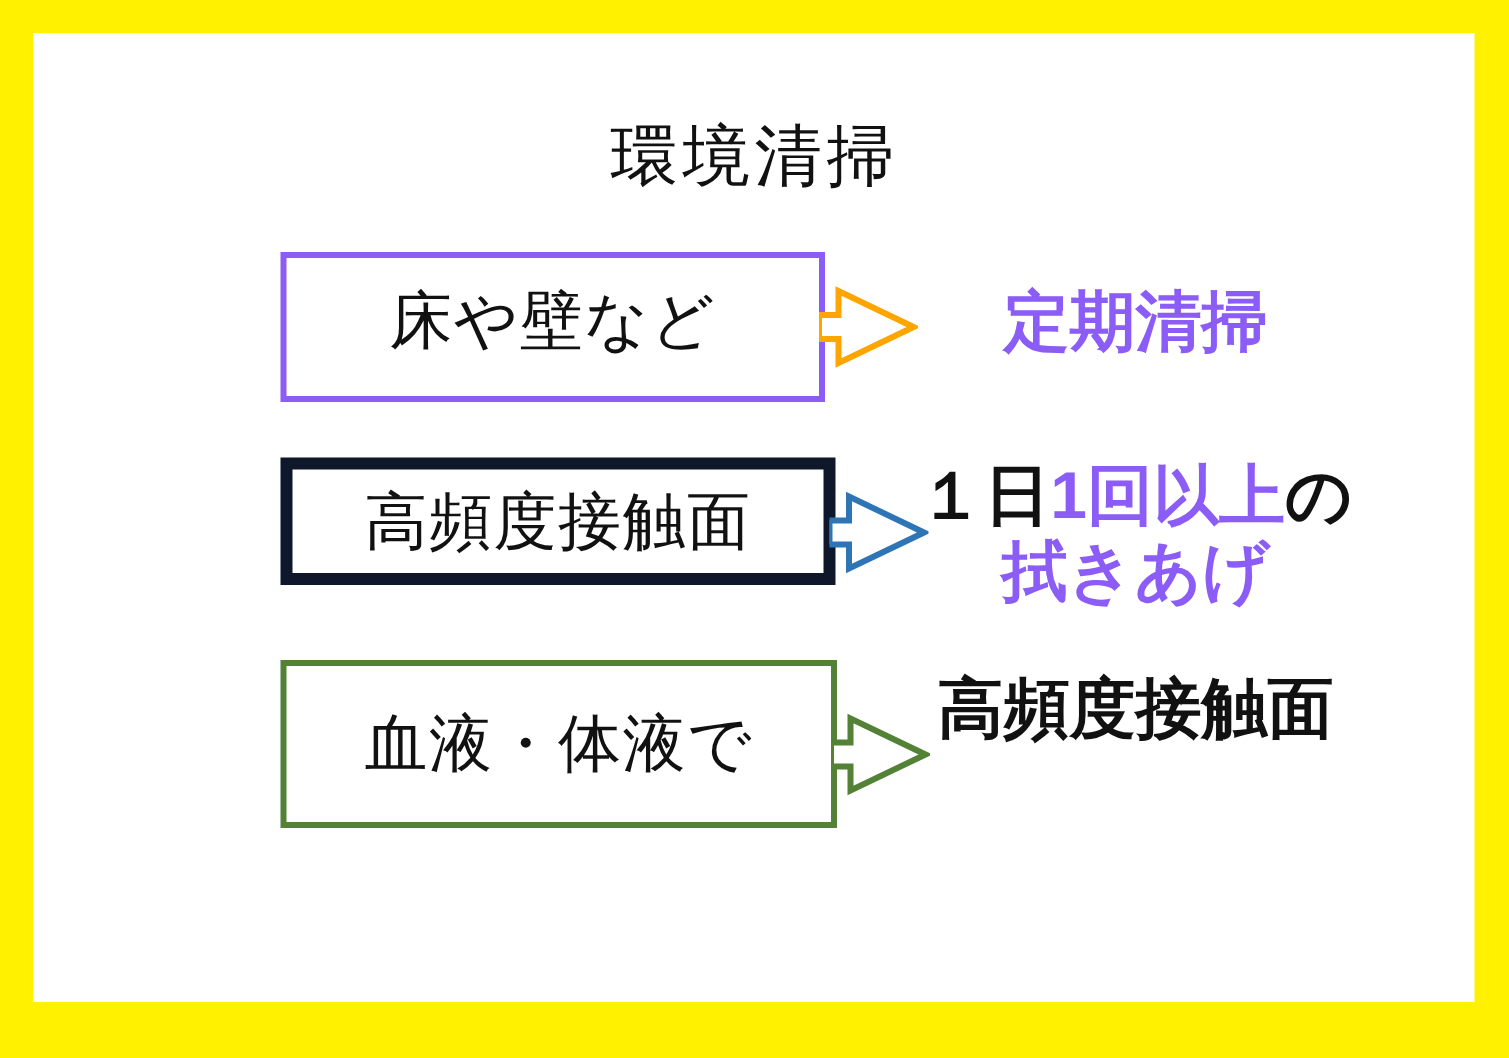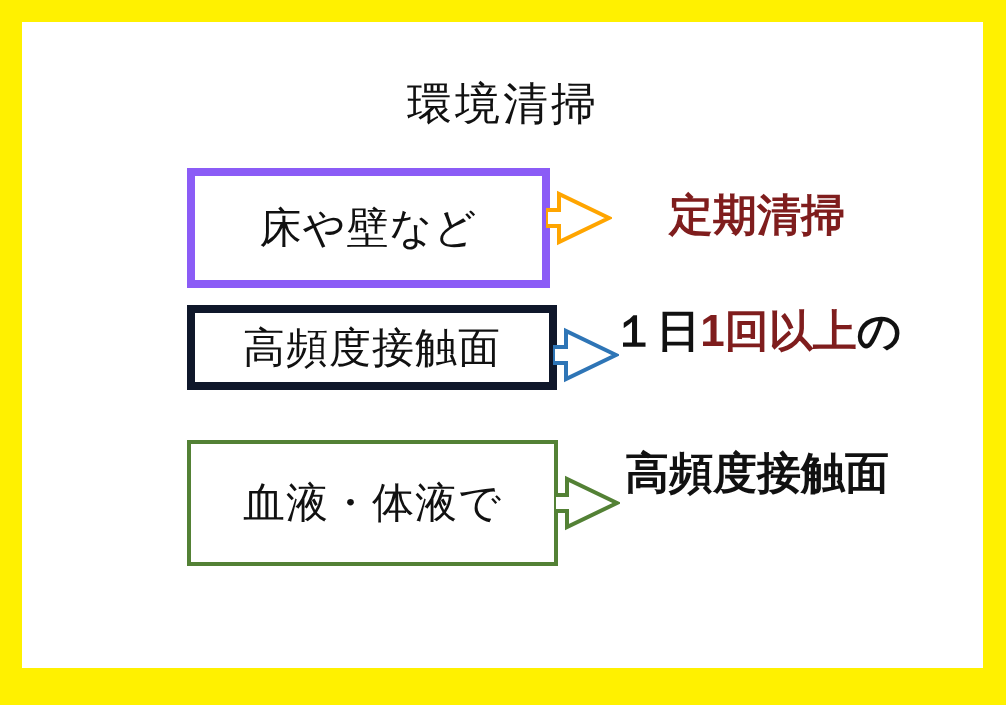--- a/index.html
+++ b/index.html
@@ -21,40 +21,40 @@
     font-size:45px; color:#111; letter-spacing:3px;
   }
   .box {
     position:absolute; box-sizing:border-box;
     background:#FFFFFF;
     display:flex; flex-direction:column;
     align-items:center; justify-content:center;
     font-size:42px; color:#111; text-align:center;
     line-height:1.17; letter-spacing:1px;
   }
-  .box1 { left:187px; top:168px; width:363px; height:120px; border:8px solid #8b5cf6; }
+  .box1 { left:187px; top:168px; width:363px; height:100px; border:4px solid #8b5cf6;font-family:Liberation Mono, monospace; }
   .box2 { left:187px; top:305px; width:370px; height:85px; border:8px solid #0f172a; }
-  .box3 { left:187px; top:440px; width:371px; height:126px; border:4px solid #538135; }
+  .box3 { left:187px; top:440px; width:371px; height:112px; border:4px solid #538135; }
   .arrow { position:absolute; width:66px; height:62px; }
   .arrow1 { left:546px; top:187px; }
   .arrow2 { left:553px; top:324px; }
   .arrow3 { left:554px; top:472px; }
   .arrow path { fill:#FFFFFF; stroke-width:4; stroke-linejoin:miter; }
   .arrow1 path { stroke:#FFA500; }
   .arrow2 path { stroke:#2E75B6; }
   .arrow3 path { stroke:#538135; }
   .result {
     position:absolute; left:592px; width:330px;
     text-align:center; font-weight:bold;
     font-size:44px; line-height:51px; color:#111;
   }
   .result1 { top:189px; }
   .result2 { top:305px; }
   .result3 { top:447px; }
-  .seg-red   { color:#7f1d1d; }
+  .seg-red   { color:#8b5cf6; }
   .seg-black { color:#111111; }
 </style>
 </head>
 <body>
 
 <div class="panel"></div>
 
 <div class="title">環境清掃</div>
 
 <div class="box box1">
@@ -68,20 +68,21 @@
 </div>
 
 <div class="box box2">
   <span>高頻度接触面</span>
 </div>
 <svg class="arrow arrow2" viewBox="0 0 66 62">
   <path d="M0,23 L13,23 L13,7 L63,31 L13,55 L13,39 L0,39 Z"></path>
 </svg>
 <div class="result result2">
   <div><span class="seg-black">１日</span><span class="seg-red">1回以上</span><span class="seg-black">の</span></div>
+  <div><span class="seg-red">拭きあげ</span></div>
 </div>
 
 <div class="box box3">
   <span>血液・体液で</span>
 </div>
 <svg class="arrow arrow3" viewBox="0 0 66 62">
   <path d="M0,23 L13,23 L13,7 L63,31 L13,55 L13,39 L0,39 Z"></path>
 </svg>
 <div class="result result3">
   <div><span class="seg-black">高頻度接触面</span></div>

